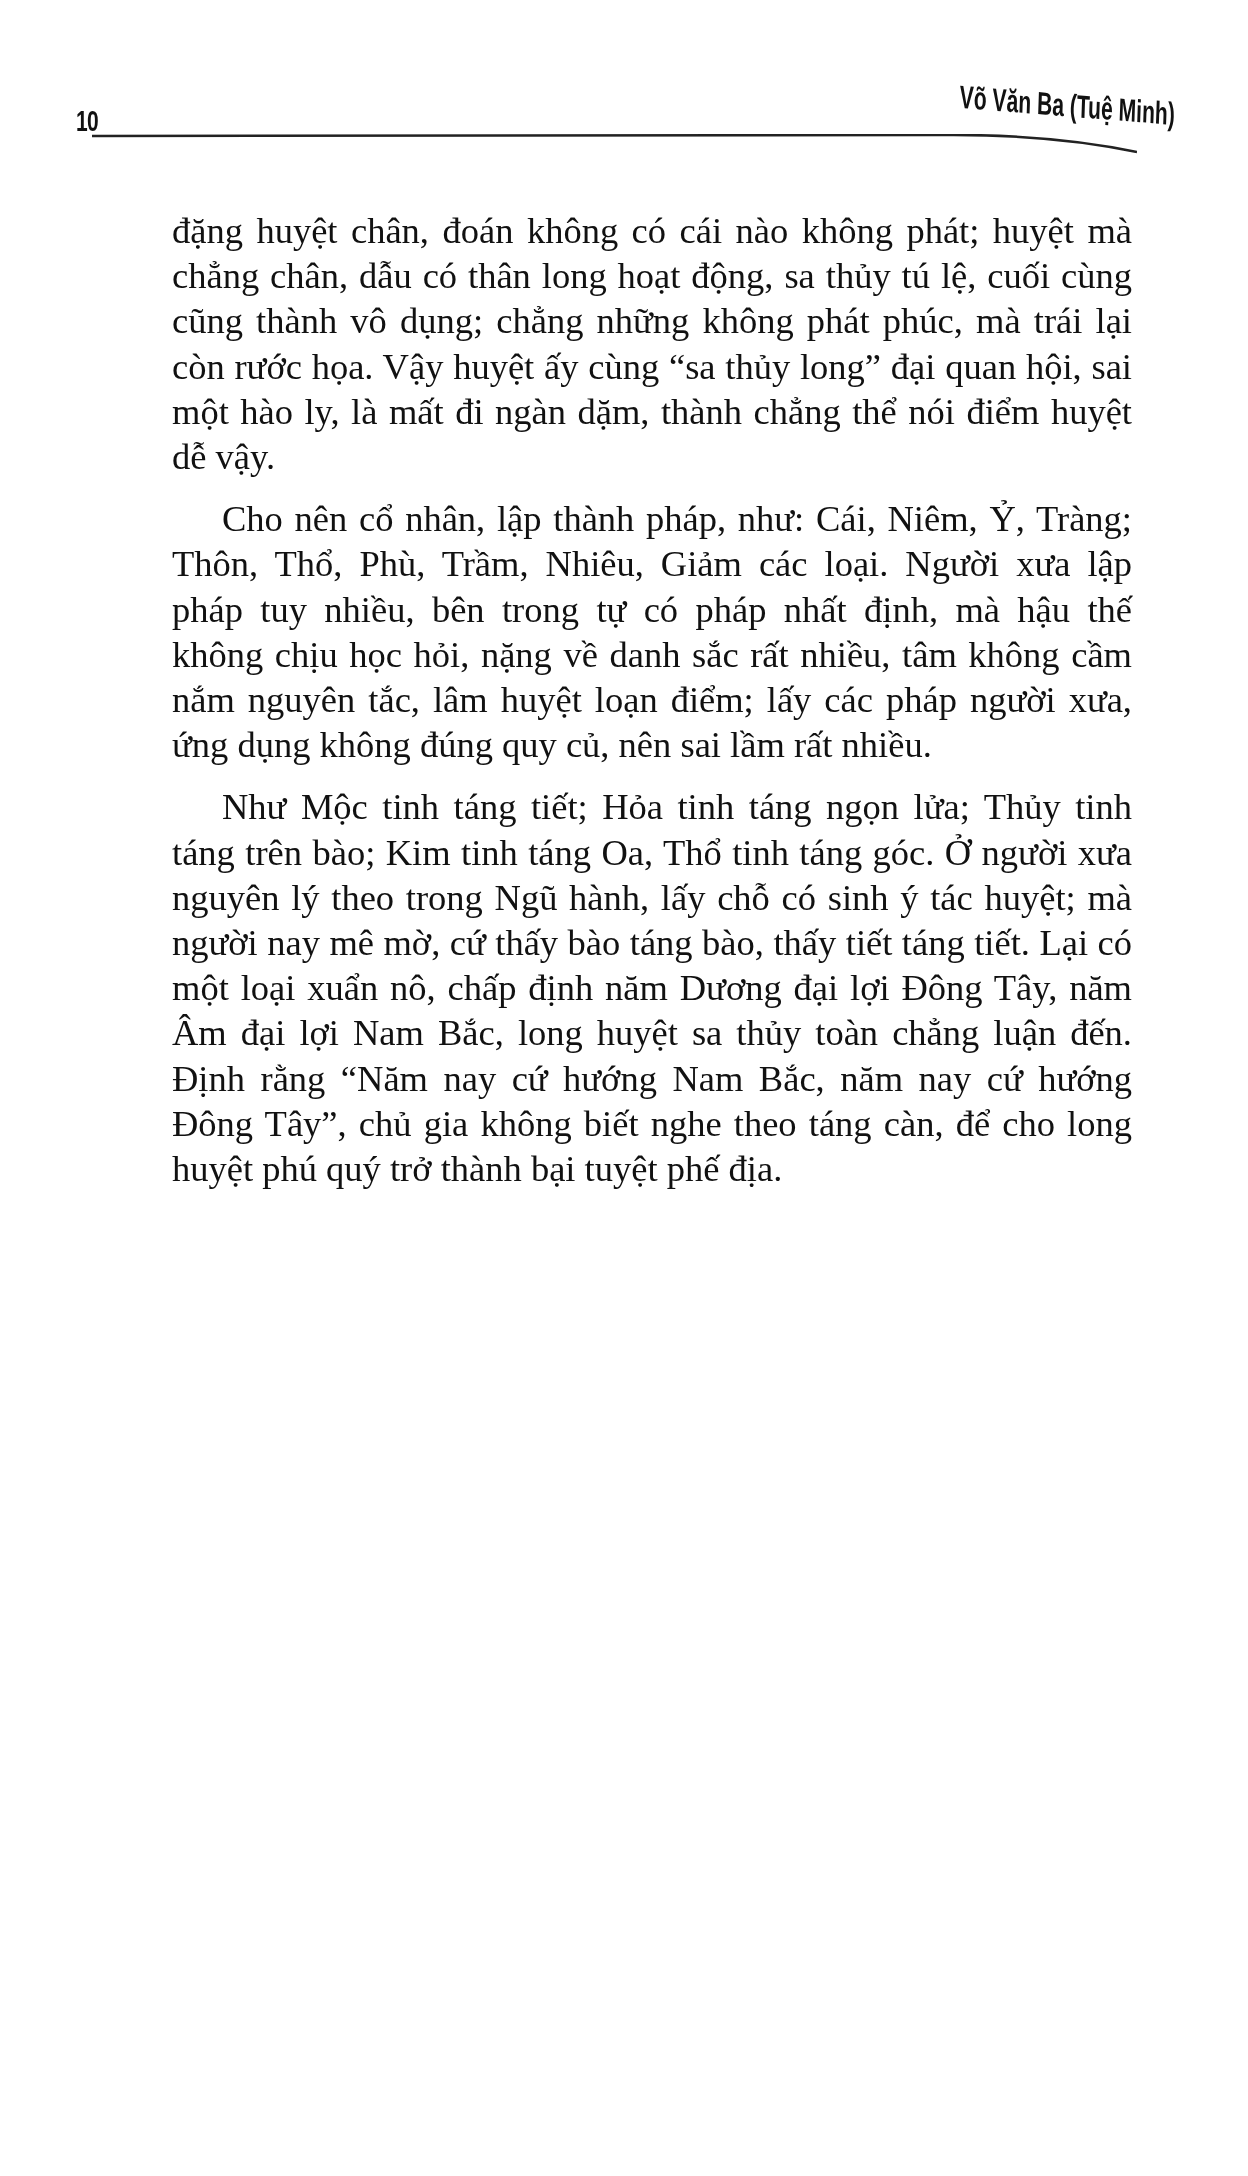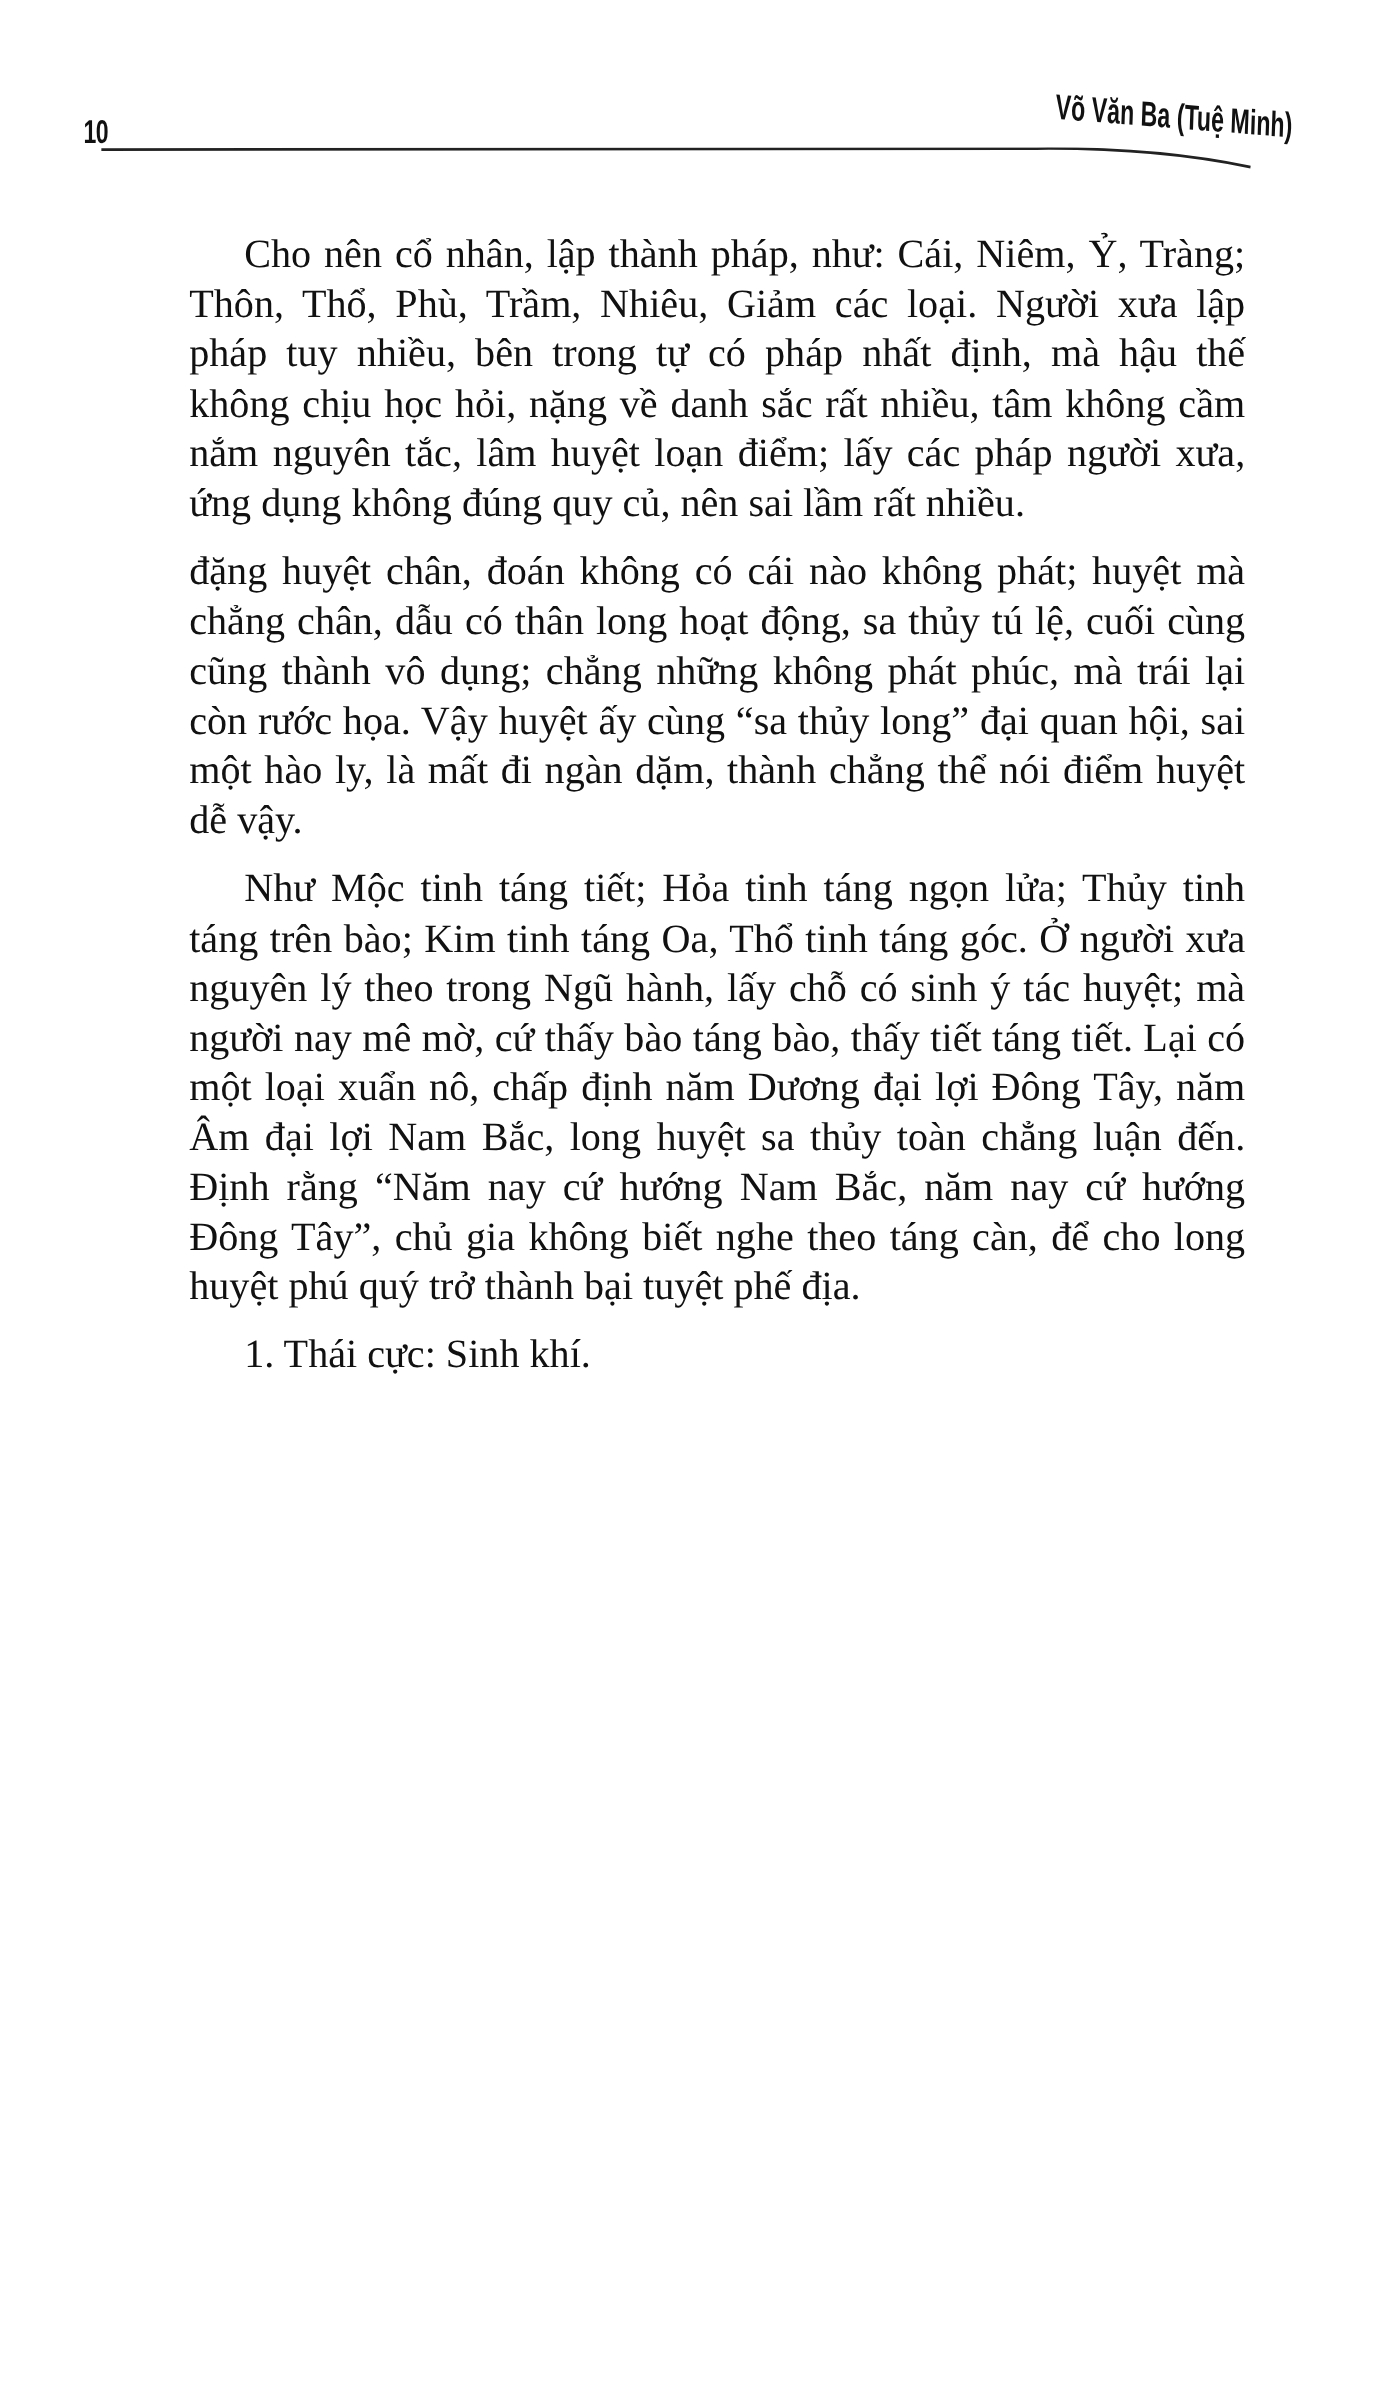--- a/index.html
+++ b/index.html
@@ -81,17 +81,16 @@
 <div class="header">
   <span class="page-number">10</span>
   <span class="running-head">Võ Văn Ba (Tuệ Minh)</span>
 </div>
 
 <svg class="header-rule" viewBox="0 0 1045 20" preserveAspectRatio="none">
   <path d="M0 2 L850 1 Q 960 0 1045 18" stroke="#222" stroke-width="2.5" fill="none"></path>
 </svg>
 
 <div class="body-text">
+  <p class="para first">đặng huyệt chân, đoán không có cái nào không phát; huyệt mà chẳng chân, dẫu có thân long hoạt động, sa thủy tú lệ, cuối cùng cũng thành vô dụng; chẳng những không phát phúc, mà trái lại còn rước họa. Vậy huyệt ấy cùng “sa thủy long” đại quan hội, sai một hào ly, là mất đi ngàn dặm, thành chẳng thể nói điểm huyệt dễ vậy.</p>
   <p class="para indent">Cho nên cổ nhân, lập thành pháp, như: Cái, Niêm, Ỷ, Tràng; Thôn, Thổ, Phù, Trầm, Nhiêu, Giảm các loại. Người xưa lập pháp tuy nhiều, bên trong tự có pháp nhất định, mà hậu thế không chịu học hỏi, nặng về danh sắc rất nhiều, tâm không cầm nắm nguyên tắc, lâm huyệt loạn điểm; lấy các pháp người xưa, ứng dụng không đúng quy củ, nên sai lầm rất nhiều.</p>
-  <p class="para first">đặng huyệt chân, đoán không có cái nào không phát; huyệt mà chẳng chân, dẫu có thân long hoạt động, sa thủy tú lệ, cuối cùng cũng thành vô dụng; chẳng những không phát phúc, mà trái lại còn rước họa. Vậy huyệt ấy cùng “sa thủy long” đại quan hội, sai một hào ly, là mất đi ngàn dặm, thành chẳng thể nói điểm huyệt dễ vậy.</p>
   <p class="para indent">Như Mộc tinh táng tiết; Hỏa tinh táng ngọn lửa; Thủy tinh táng trên bào; Kim tinh táng Oa, Thổ tinh táng góc. Ở người xưa nguyên lý theo trong Ngũ hành, lấy chỗ có sinh ý tác huyệt; mà người nay mê mờ, cứ thấy bào táng bào, thấy tiết táng tiết. Lại có một loại xuẩn nô, chấp định năm Dương đại lợi Đông Tây, năm Âm đại lợi Nam Bắc, long huyệt sa thủy toàn chẳng luận đến. Định rằng “Năm nay cứ hướng Nam Bắc, năm nay cứ hướng Đông Tây”, chủ gia không biết nghe theo táng càn, để cho long huyệt phú quý trở thành bại tuyệt phế địa.</p>
-  <p class="list-item">1. Thái cực: Sinh khí.</p>
 </div>
 
 </body></html>

